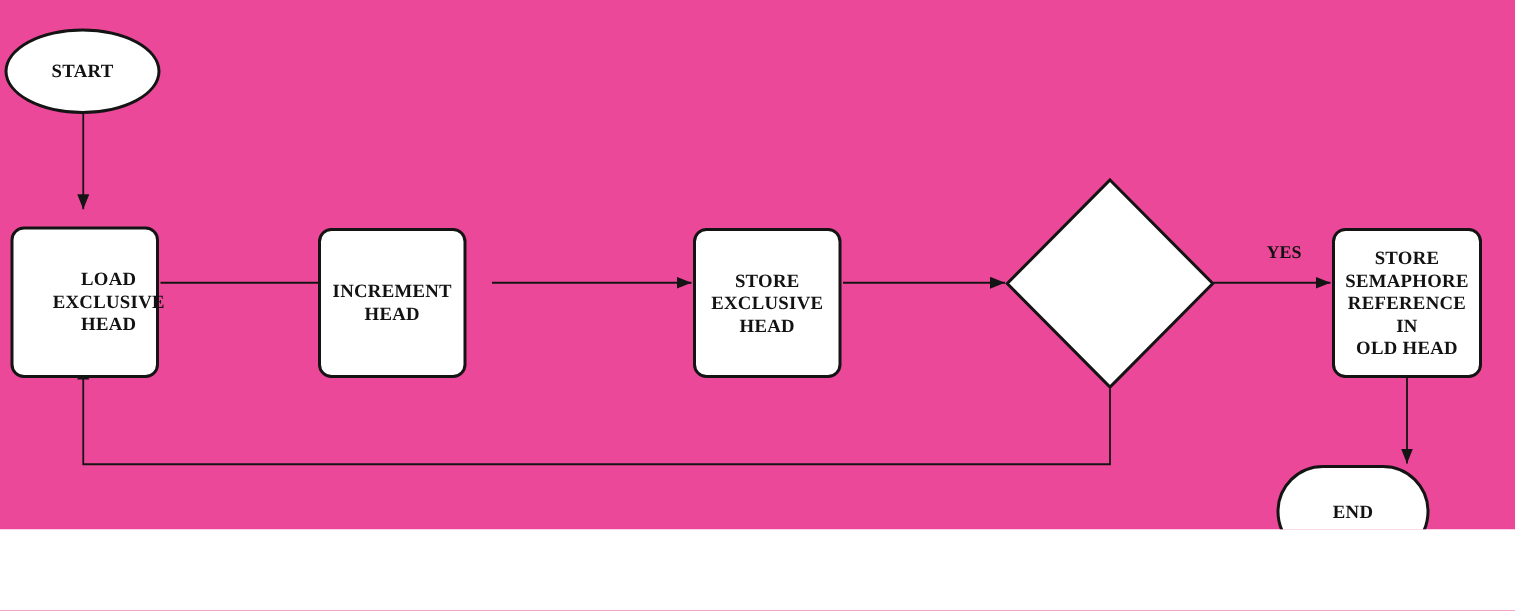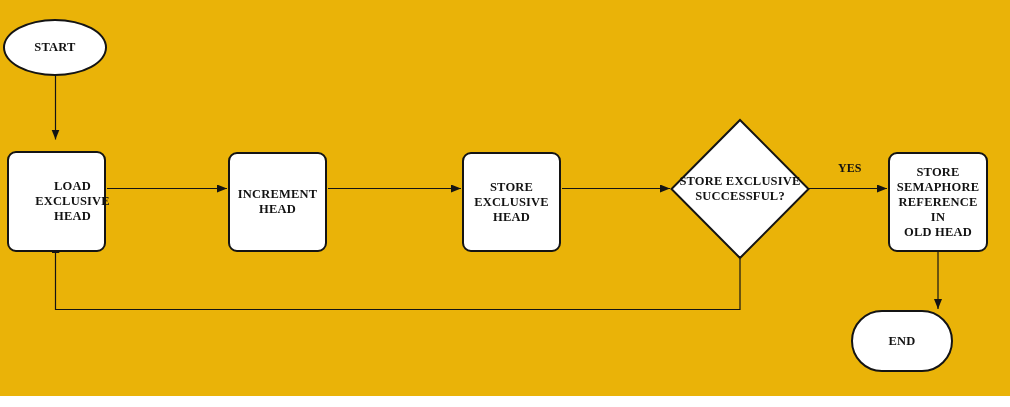--- a/index.html
+++ b/index.html
@@ -3,22 +3,22 @@
 <meta charset="utf-8">
 <style>
   html, body {
     margin: 0;
     padding: 0;
     background: #ffffff;
   }
   .canvas {
     position: relative;
     width: 1010px;
-    height: 396px;
-    background: #eab308;
+    height: 353px;
+    background: #ec4899;
     font-family: "Liberation Serif", serif;
     overflow: hidden;
   }
   .edge-layer {
     position: absolute;
     left: 0;
     top: 0;
     width: 1010px;
     height: 407px;
   }
@@ -45,21 +45,21 @@
   }
   .terminator-stadium {
     border-radius: 31px;
   }
   .process {
     border-radius: 9px;
     margin-top: 12px;
   }
   .n-start   { left: 3px;   top: 19px;  width: 104px; height: 57px;  }
   .n-load    { left: 7px;   top: 139px; width: 99px;  height: 101px; padding-left: 32px; }
-  .n-inc     { left: 228px; top: 140px; width: 99px;  height: 100px; }
+  .n-inc     { left: 212px; top: 140px; width: 99px;  height: 100px; }
   .n-store   { left: 462px; top: 140px; width: 99px;  height: 100px; }
   .n-sem     { left: 888px; top: 140px; width: 100px; height: 100px; }
   .n-end     { left: 851px; top: 310px; width: 102px; height: 62px;  }
   .decision-label {
     position: absolute;
     left: 673px;
     top: 163px;
     width: 134px;
     height: 52px;
     display: flex;
@@ -72,21 +72,21 @@
     line-height: 15px;
     white-space: pre-line;
     letter-spacing: 0.2px;
   }
   .edge-label-yes {
     position: absolute;
     left: 838px;
     top: 161px;
     width: 36px;
     height: 14px;
-    text-align: left;
+    text-align: center;
     color: #121212;
     font-weight: bold;
     font-size: 12px;
     line-height: 14px;
   }
 </style>
 </head>
 <body>
 
 <div class="canvas">
@@ -129,22 +129,20 @@
     <span>INCREMENT
 HEAD</span>
   </div>
 
   <div class="node process n-store">
     <span>STORE
 EXCLUSIVE
 HEAD</span>
   </div>
 
-  <div class="decision-label">STORE EXCLUSIVE
-SUCCESSFUL?</div>
 
   <div class="edge-label-yes">YES</div>
 
   <div class="node process n-sem">
     <span>STORE
 SEMAPHORE
 REFERENCE IN
 OLD HEAD</span>
   </div>
 

